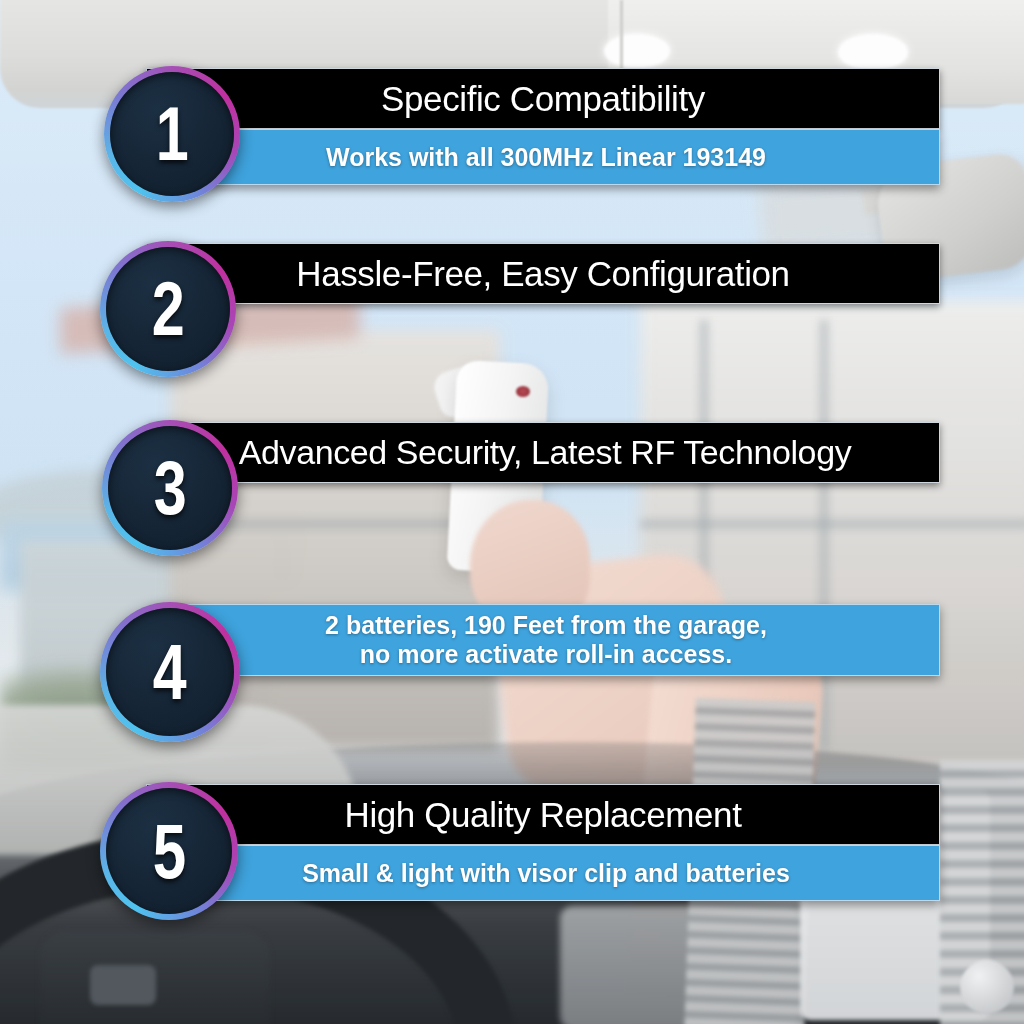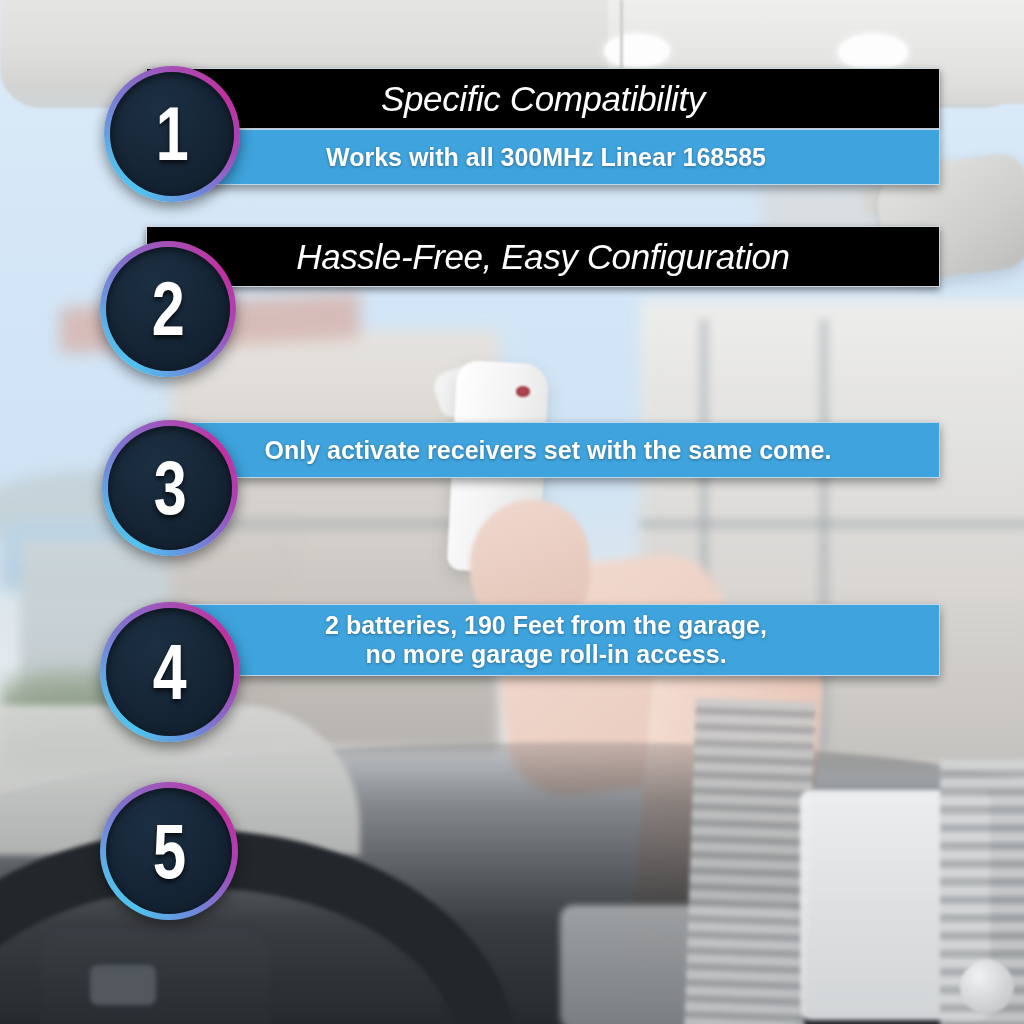--- a/index.html
+++ b/index.html
@@ -293,68 +293,70 @@
     <div class="bgl knob"></div>
     <div class="bgl wheel"></div>
     <div class="bgl wheelHub"></div>
     <div class="bgl wheelBtn"></div>
   </div>
 
   <div class="rows">
 
     <div class="row" style="top:0;">
       <div class="bars" style="top:68px;">
-        <div class="bar-title" style="height:59px;font-size:35px;font-style:italic;">Specific Compatibility</div>
-        <div class="bar-sub" style="height:54px;font-size:25px;margin-left:6px;width:calc(100% - 8px);">Works with all 300MHz Linear 168585</div>
+        <div class="bar-title" style="height:59px;font-size:35px;">Specific Compatibility</div>
+        <div class="bar-sub" style="height:54px;font-size:25px;margin-left:6px;width:calc(100% - 8px);">Works with all 300MHz Linear 193149</div>
       </div>
       <div class="badge" style="left:104px;top:66px;width:124px;height:124px;">
         <div class="badge-inner">
           <span class="badge-num" style="font-size:76px;">1</span>
         </div>
       </div>
     </div>
 
     <div class="row" style="top:0;">
-      <div class="bars" style="top:226px;font-style:italic;">
+      <div class="bars" style="top:243px;">
         <div class="bar-title" style="height:59px;font-size:35px;">Hassle-Free, Easy Configuration</div>
       </div>
       <div class="badge" style="left:100px;top:241px;width:124px;height:124px;">
         <div class="badge-inner">
           <span class="badge-num" style="font-size:76px;">2</span>
         </div>
       </div>
     </div>
 
     <div class="row" style="top:0;">
       <div class="bars" style="top:422px;left:150px;width:790px;">
-        <div class="bar-sub" style="height:54px;font-size:25px;margin-left:6px;width:calc(100% - 8px);">Only activate receivers set with the same come.</div>
+        <div class="bar-title" style="height:59px;font-size:34px;">Advanced Security, Latest RF Technology</div>
       </div>
       <div class="badge" style="left:102px;top:420px;width:124px;height:124px;">
         <div class="badge-inner">
           <span class="badge-num" style="font-size:76px;">3</span>
         </div>
       </div>
     </div>
 
     <div class="row" style="top:0;">
       <div class="bars" style="top:604px;">
         <div class="bar-sub" style="height:70px;font-size:25px;margin-left:6px;width:calc(100% - 8px);flex-direction:column;">
           <span>2 batteries, 190 Feet from the garage,</span>
-          <span>no more garage roll-in access.</span>
+          <span>no more activate roll-in access.</span>
         </div>
       </div>
       <div class="badge" style="left:100px;top:602px;width:128px;height:128px;">
         <div class="badge-inner">
           <span class="badge-num" style="font-size:78px;">4</span>
         </div>
       </div>
     </div>
 
     <div class="row" style="top:0;">
       <div class="bars" style="top:784px;">
+        <div class="bar-title" style="height:59px;font-size:35px;">High Quality Replacement</div>
+        <div class="bar-sub" style="height:54px;font-size:25px;margin-left:6px;width:calc(100% - 8px);">Small &amp; light with visor clip and batteries</div>
       </div>
       <div class="badge" style="left:100px;top:782px;width:126px;height:126px;">
         <div class="badge-inner">
           <span class="badge-num" style="font-size:77px;">5</span>
         </div>
       </div>
     </div>
 
   </div>
 </div>

